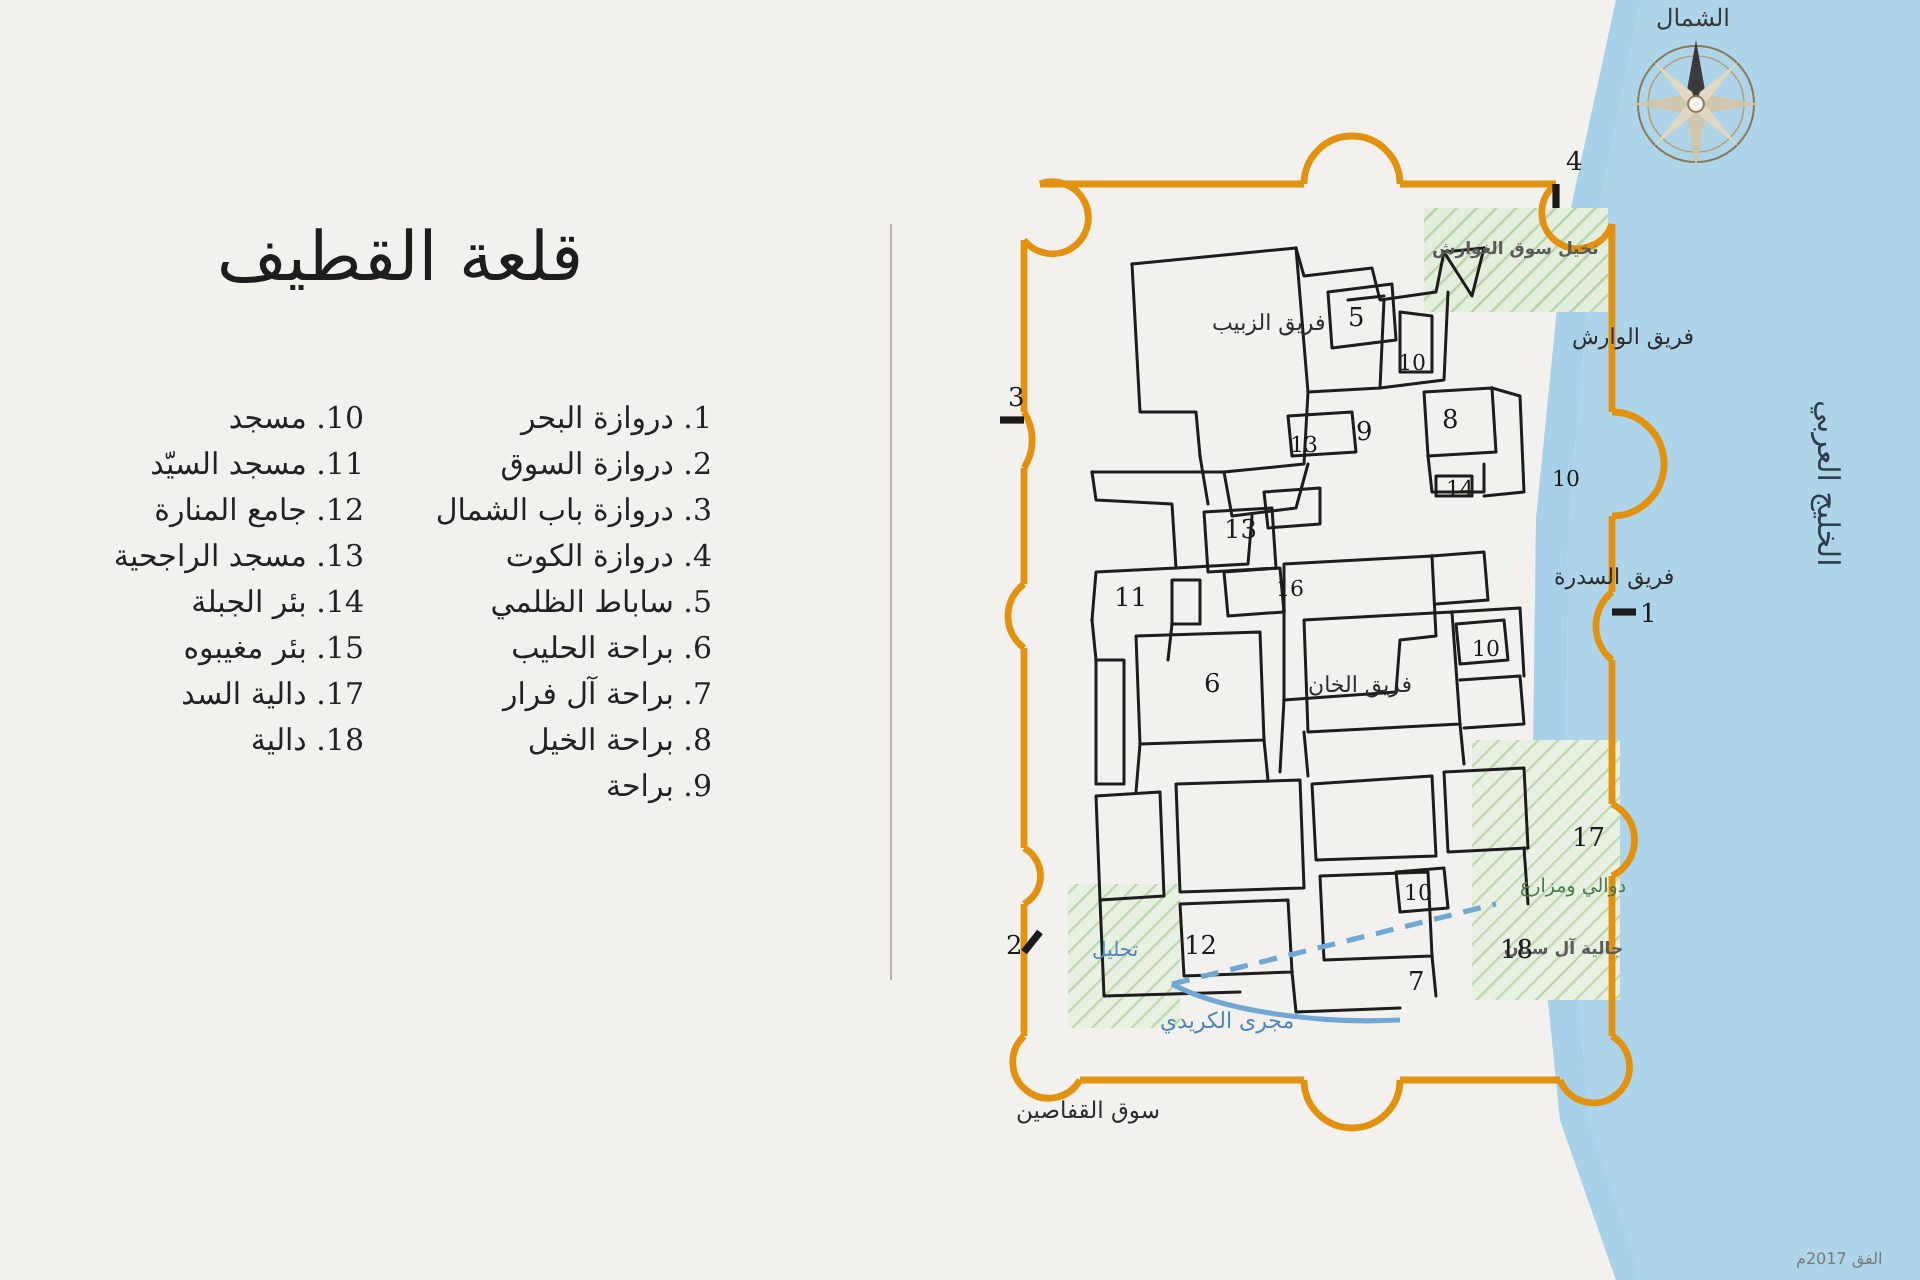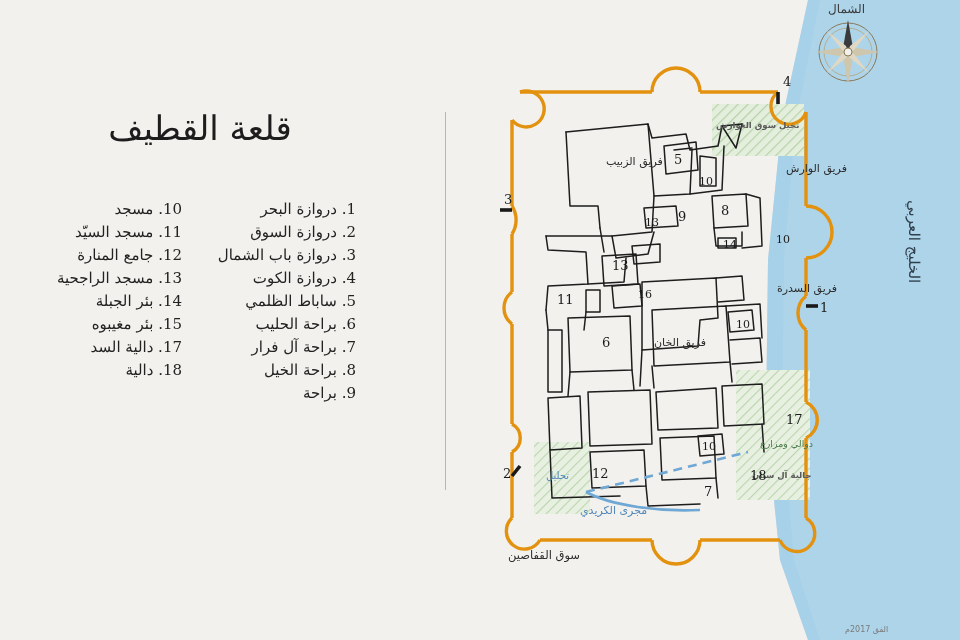--- a/index.html
+++ b/index.html
@@ -142,21 +142,21 @@
     top: 548px;
     left: 508px;
     font-family: "DejaVu Sans", sans-serif;
     font-size: 11.5px;
     color: #2c2c2c;
     direction: rtl;
   }
   .credit {
     position: absolute;
     bottom: 6px;
-    left: 845px;
+    left: 898px;
     font-family: "DejaVu Sans", sans-serif;
     font-size: 8px;
     color: #7a7a7a;
     direction: rtl;
     text-align: center;
   }
 </style>
 </head>
 <body>
 

